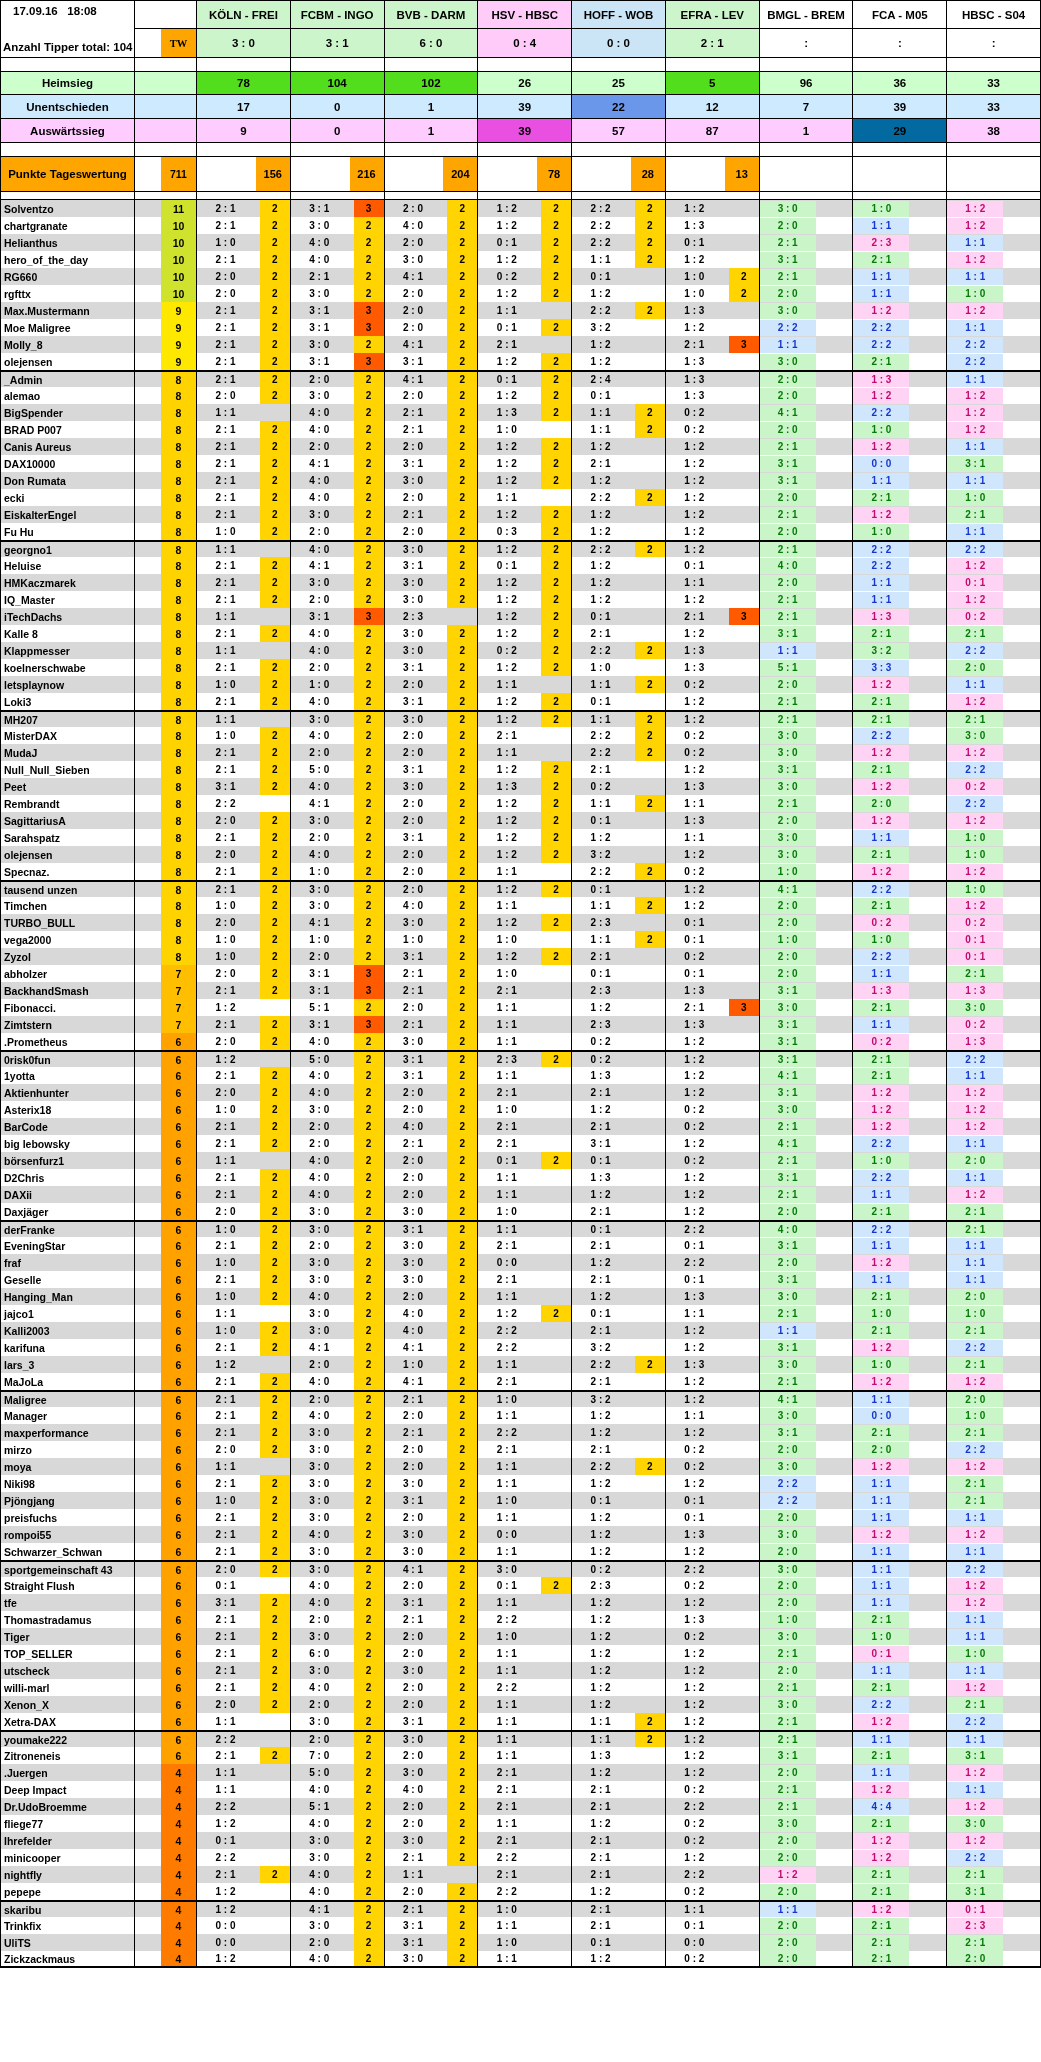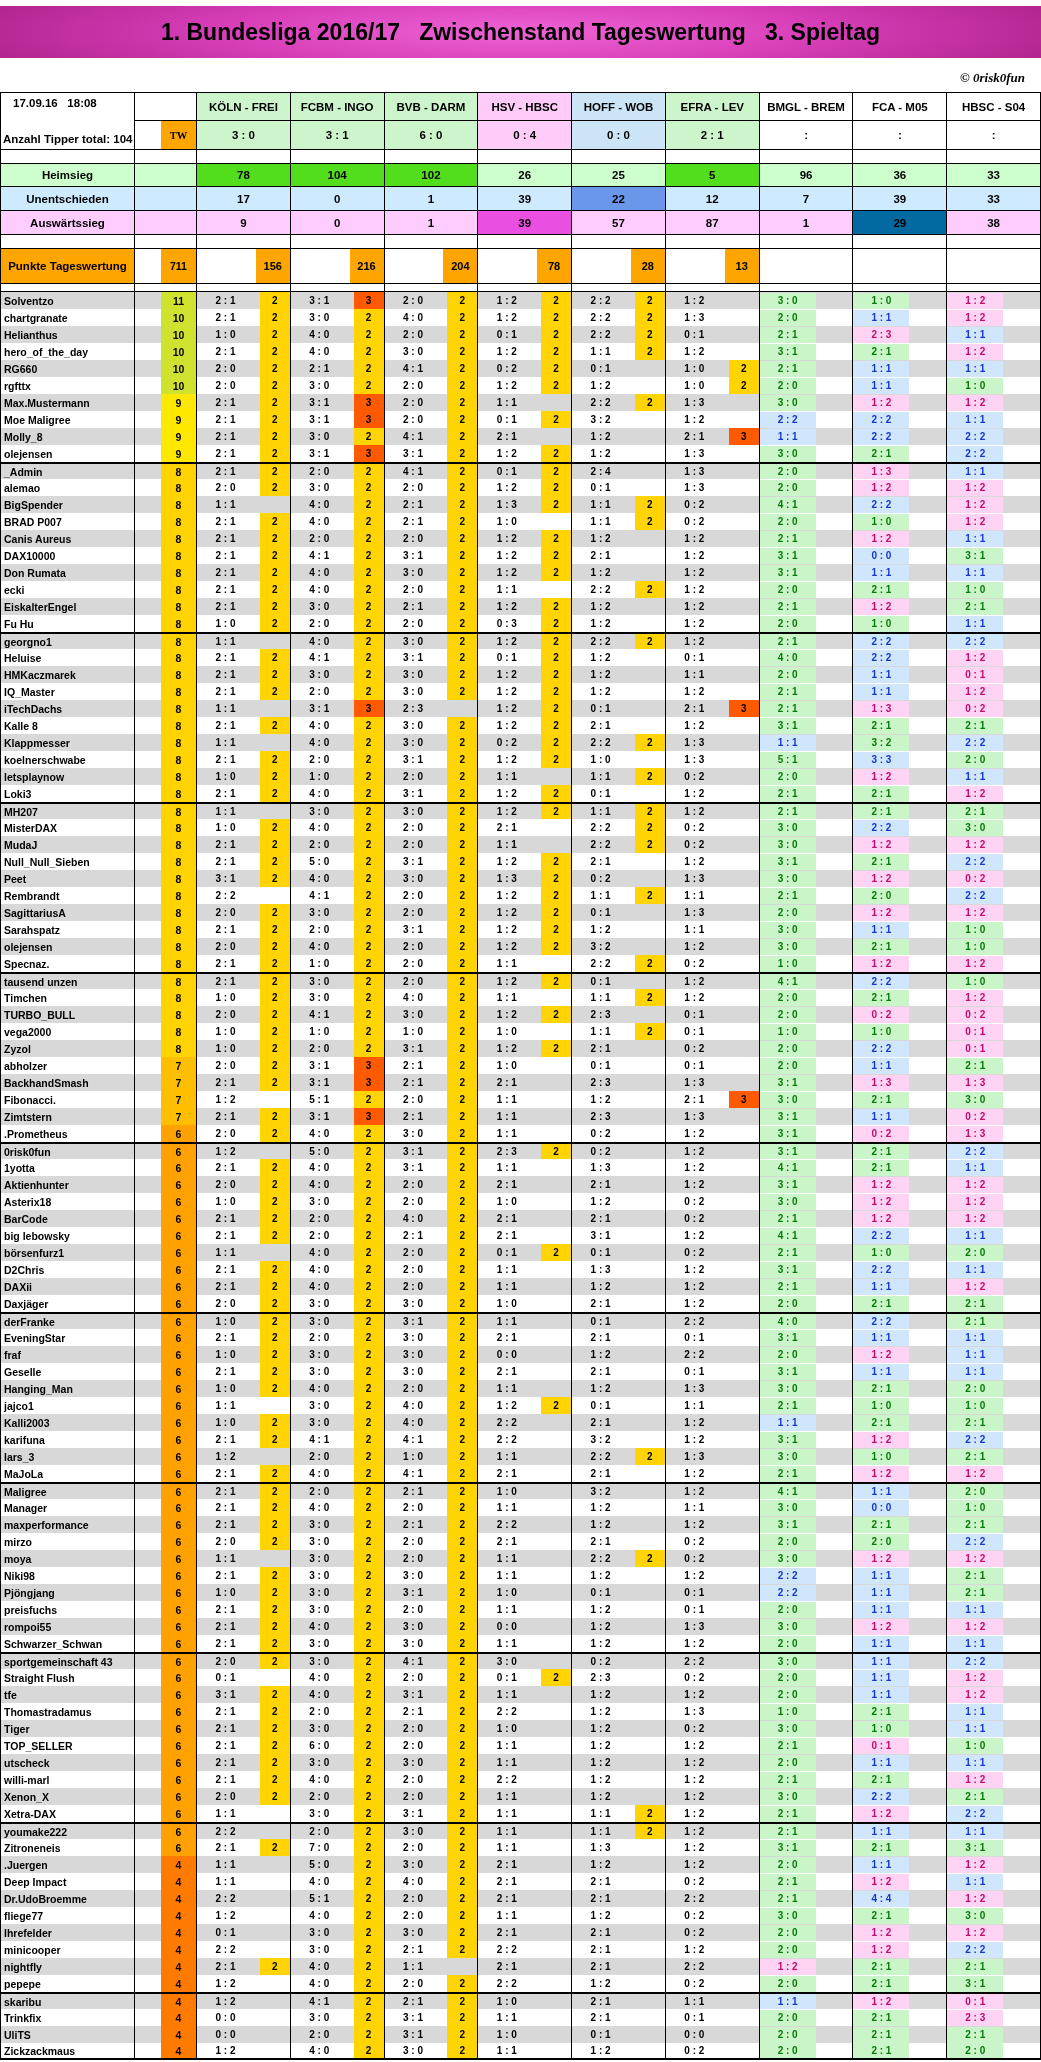--- a/index.html
+++ b/index.html
@@ -39,24 +39,20 @@
   .twbdg{width:35px;flex:0 0 35px;font-size:10.5px}
   .tip{flex:0 0 57px;display:flex;align-items:center;justify-content:center;white-space:pre}
   .pbdg{flex:0 0 30px;font-size:10px}
   .fbdg{flex:0 0 56px;display:flex;align-items:center;justify-content:center;white-space:pre}
   .pkbdg{flex:0 0 34px;font-size:11px}
 </style>
 </head>
 <body>
 
 <div class="page">
-  <div class="title-band">
-    <span>1. Bundesliga 2016/17   Zwischenstand Tageswertung   3. Spieltag</span>
-  </div>
-  <div class="copyright">© 0risk0fun</div>
   <div id="tbl">
       <div class="hgrid">
         <div class="datecell" style="grid-area: 1 / 1 / 3; text-align: center;">
           <div class="l1">17.09.16   18:08</div>
           <div class="l2">Anzahl Tipper total: 104</div>
         </div>
         <div class="r1" style="grid-area: 1 / 2;"></div>
         <div style="grid-area: 2 / 2; justify-content: flex-end;">
           <div class="bdg twbdg" style="background: rgb(255, 165, 0); font-family: Liberation Serif, serif;">TW</div>
         </div>

